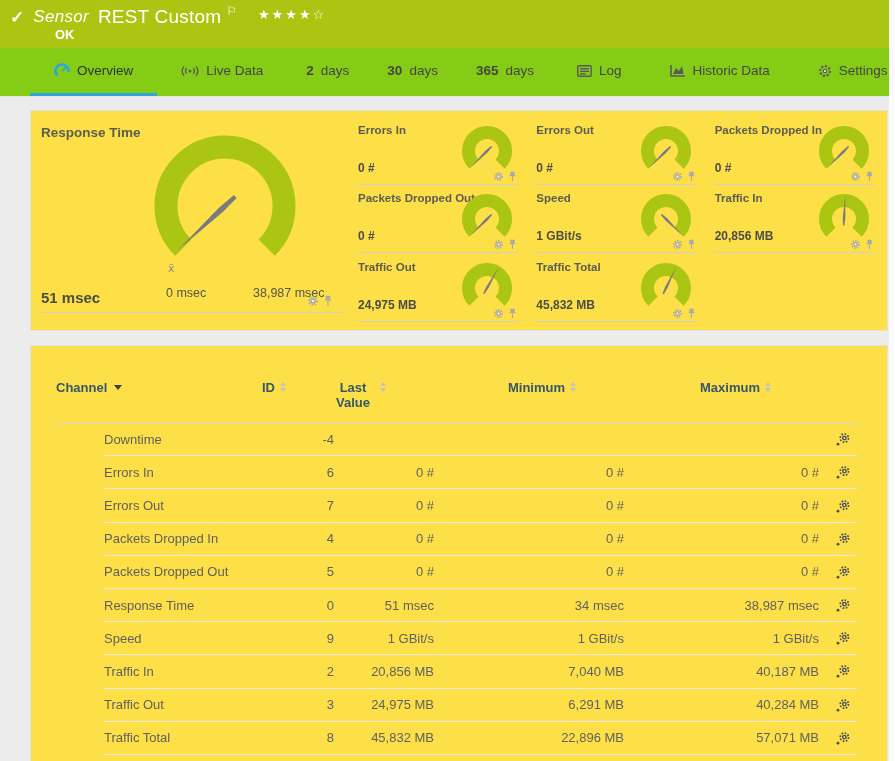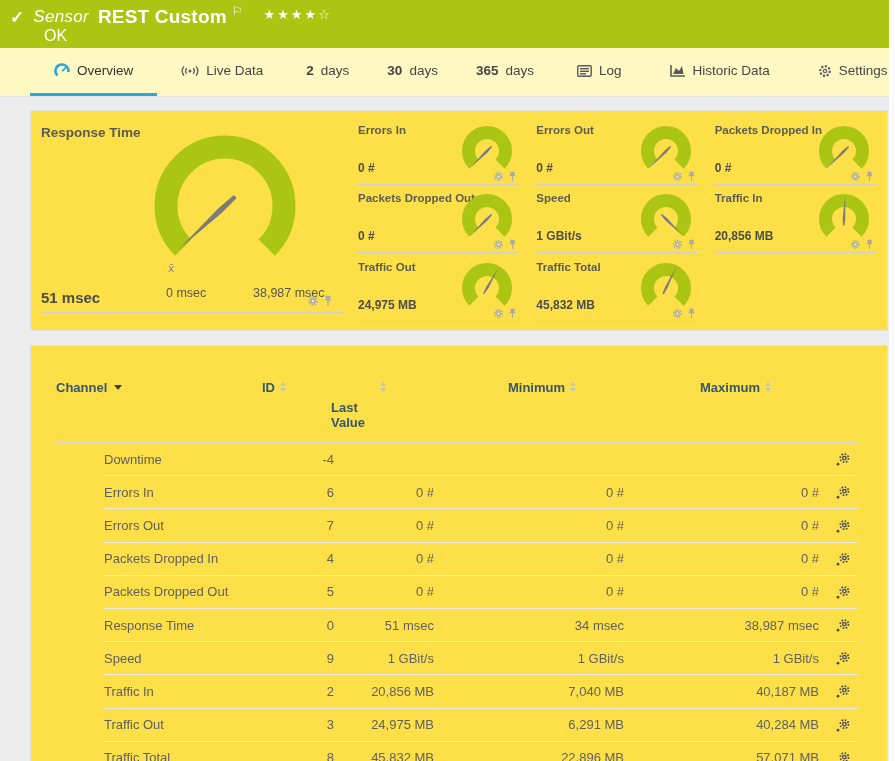--- a/index.html
+++ b/index.html
@@ -6,27 +6,27 @@
   html,body { width:895px; height:761px; overflow:hidden; background:#fff;
     font-family:"Liberation Sans", sans-serif; }
   .app { position:absolute; left:0; top:0; width:889px; height:761px; background:#ececec; overflow:hidden; }
   .right-strip { position:absolute; right:0; top:0; width:6px; height:761px; background:#fbfbfb; }
 
   
   .sensor-header { height:48px; background:#abc513; color:#fff; position:relative; padding:6px 0 0 10px; }
   .sh-row { display:flex; align-items:center; gap:9px; }
   .check { font-size:17px; font-weight:bold; line-height:1; }
   .kind { font-style:italic; font-size:17px; font-weight:400; letter-spacing:.3px; }
-  .sname { font-size:19px; font-weight:bold; letter-spacing:.2px; }
+  .sname { font-size:19px; font-weight:normal; letter-spacing:.2px; }
   .flag { font-size:12px; align-self:flex-start; margin:-2px 0 0 -4px; }
   .stars { font-size:13px; letter-spacing:2px; margin-left:12px; align-self:flex-start; margin-top:1px; }
-  .sstatus { position:absolute; left:44px; top:27px; font-size:16px; font-weight:normal; }
+  .sstatus { position:absolute; left:55px; top:27px; font-size:13px; font-weight:bold; }
 
   
-  .tabbar { height:49px; background:#fef9c3; display:flex; align-items:stretch; border-bottom:1px solid #e3e3e3;
+  .tabbar { height:49px; background:#84cc16; display:flex; align-items:stretch; border-bottom:1px solid #e3e3e3;
     font-size:13.5px; color:#454545; padding-left:30px; }
   .tab { display:flex; align-items:center; gap:7px; padding:0 24px; cursor:pointer; border-bottom:3px solid transparent; white-space:nowrap; }
   .tab.days { padding:0 19px; }
   .tab.active { border-bottom-color:#29a8df; color:#333; }
   .tab b { font-weight:bold; }
   .tab .lbl { font-weight:400; }
   .tab svg { flex:0 0 auto; }
 
   
   .content { padding:13px 0 0 30px; }
@@ -55,21 +55,21 @@
   .g-small { position:absolute; right:5px; top:8px; }
   .g-small .arc { stroke-width:13px; }
   .tile .tile-icons { right:0; bottom:2px; }
 
   
   .table-panel { margin-top:14px; height:430px; padding:34px 30px 0 25px; }
   .tgrid { display:grid; grid-template-columns:175px 55px 100px 190px 195px 1fr; }
   .thead { align-items:start; color:#35566b; font-size:13px; font-weight:bold; padding-bottom:12px; border-bottom:1px solid #d8d8d8; }
   .thead > div { display:flex; align-items:flex-start; }
   .h-right { justify-content:flex-end; text-align:right; }
-  .h-last .w { display:inline-block; width:44px; text-align:left;margin-top:20px; }
+  .h-last .w { display:inline-block; width:44px; text-align:center; }
   .tri-dn { width:0; height:0; border-left:4px solid transparent; border-right:4px solid transparent;
     border-top:5px solid #3f3f3f; display:inline-block; margin:5px 0 0 7px; }
   .sort { display:inline-flex; flex-direction:column; gap:2px; margin-left:5px; padding-top:2px; }
   .sort i { width:0; height:0; border-left:3.5px solid transparent; border-right:3.5px solid transparent; display:block; }
   .sort .up { border-bottom:4px solid #c2c2c2; }
   .sort .dn { border-top:4px solid #c2c2c2; }
   .trow { height:33.2px; align-items:center; border-bottom:1px solid #eaeaea; font-size:13px; color:#616161; cursor:pointer;margin-left:48px; }
   .c-num { text-align:right; }
   .c-channel { color:#5f5f5f; }
   .c-gear { text-align:center; padding-left:8px; }

